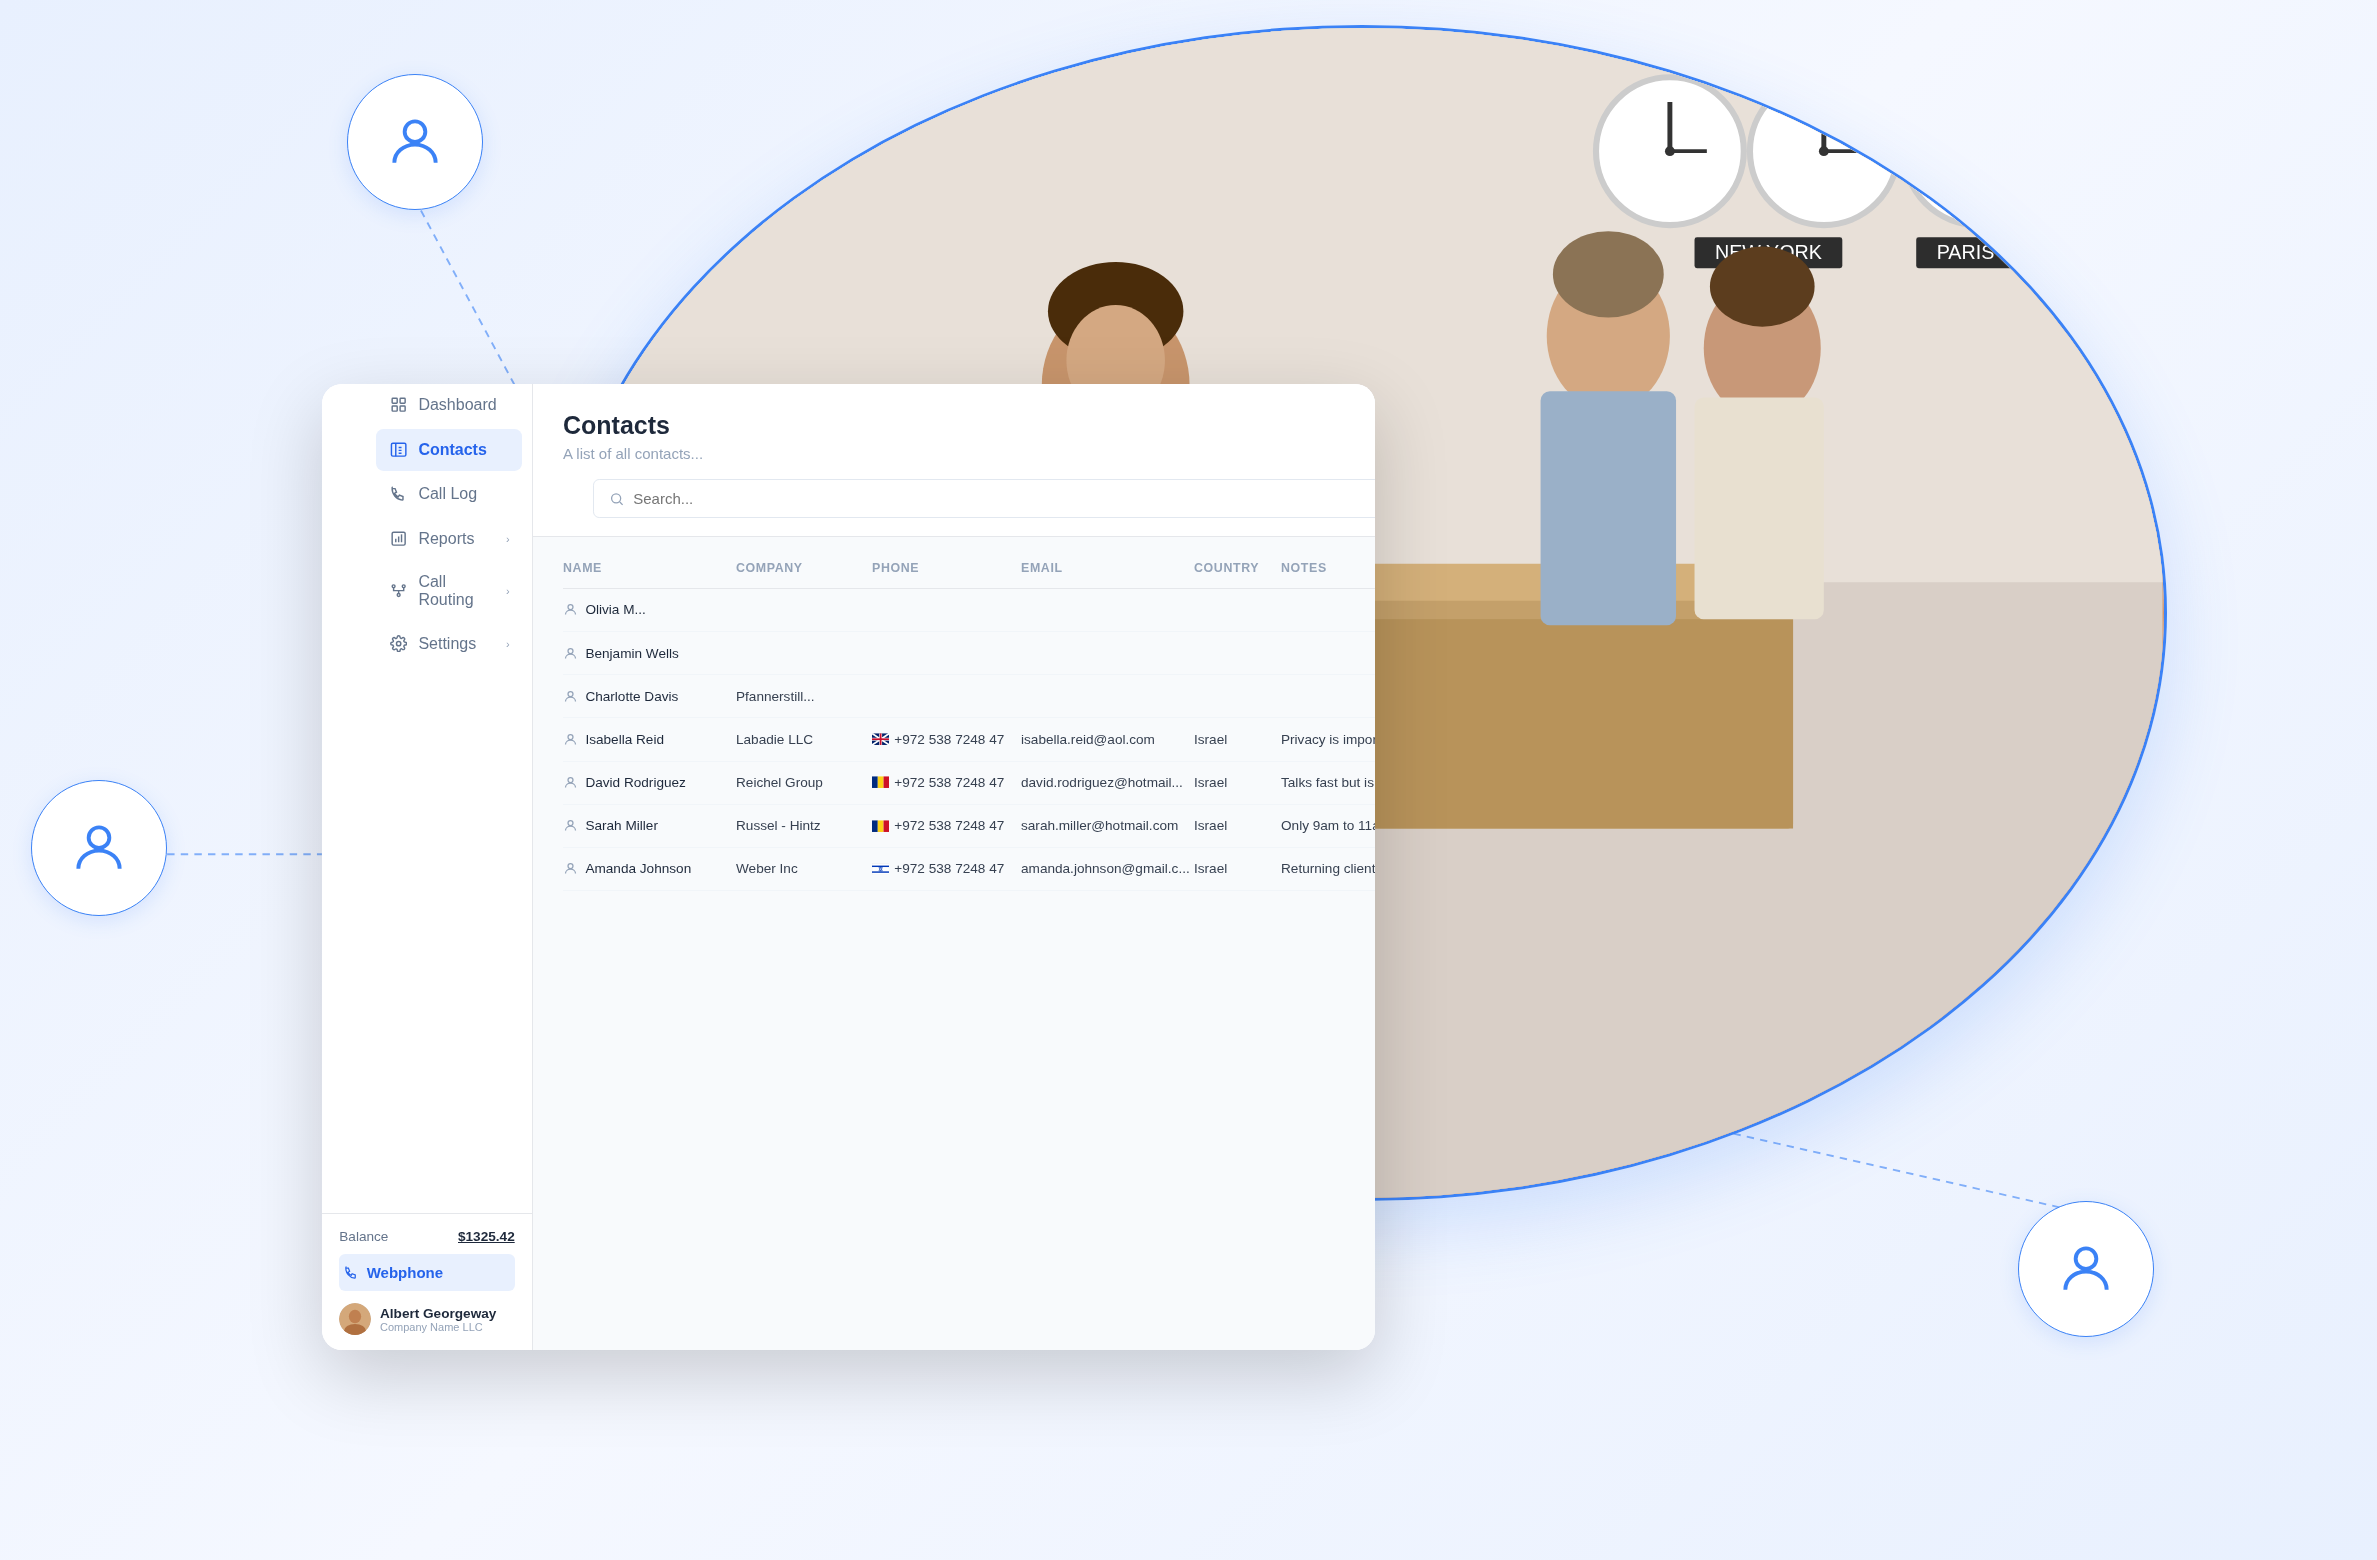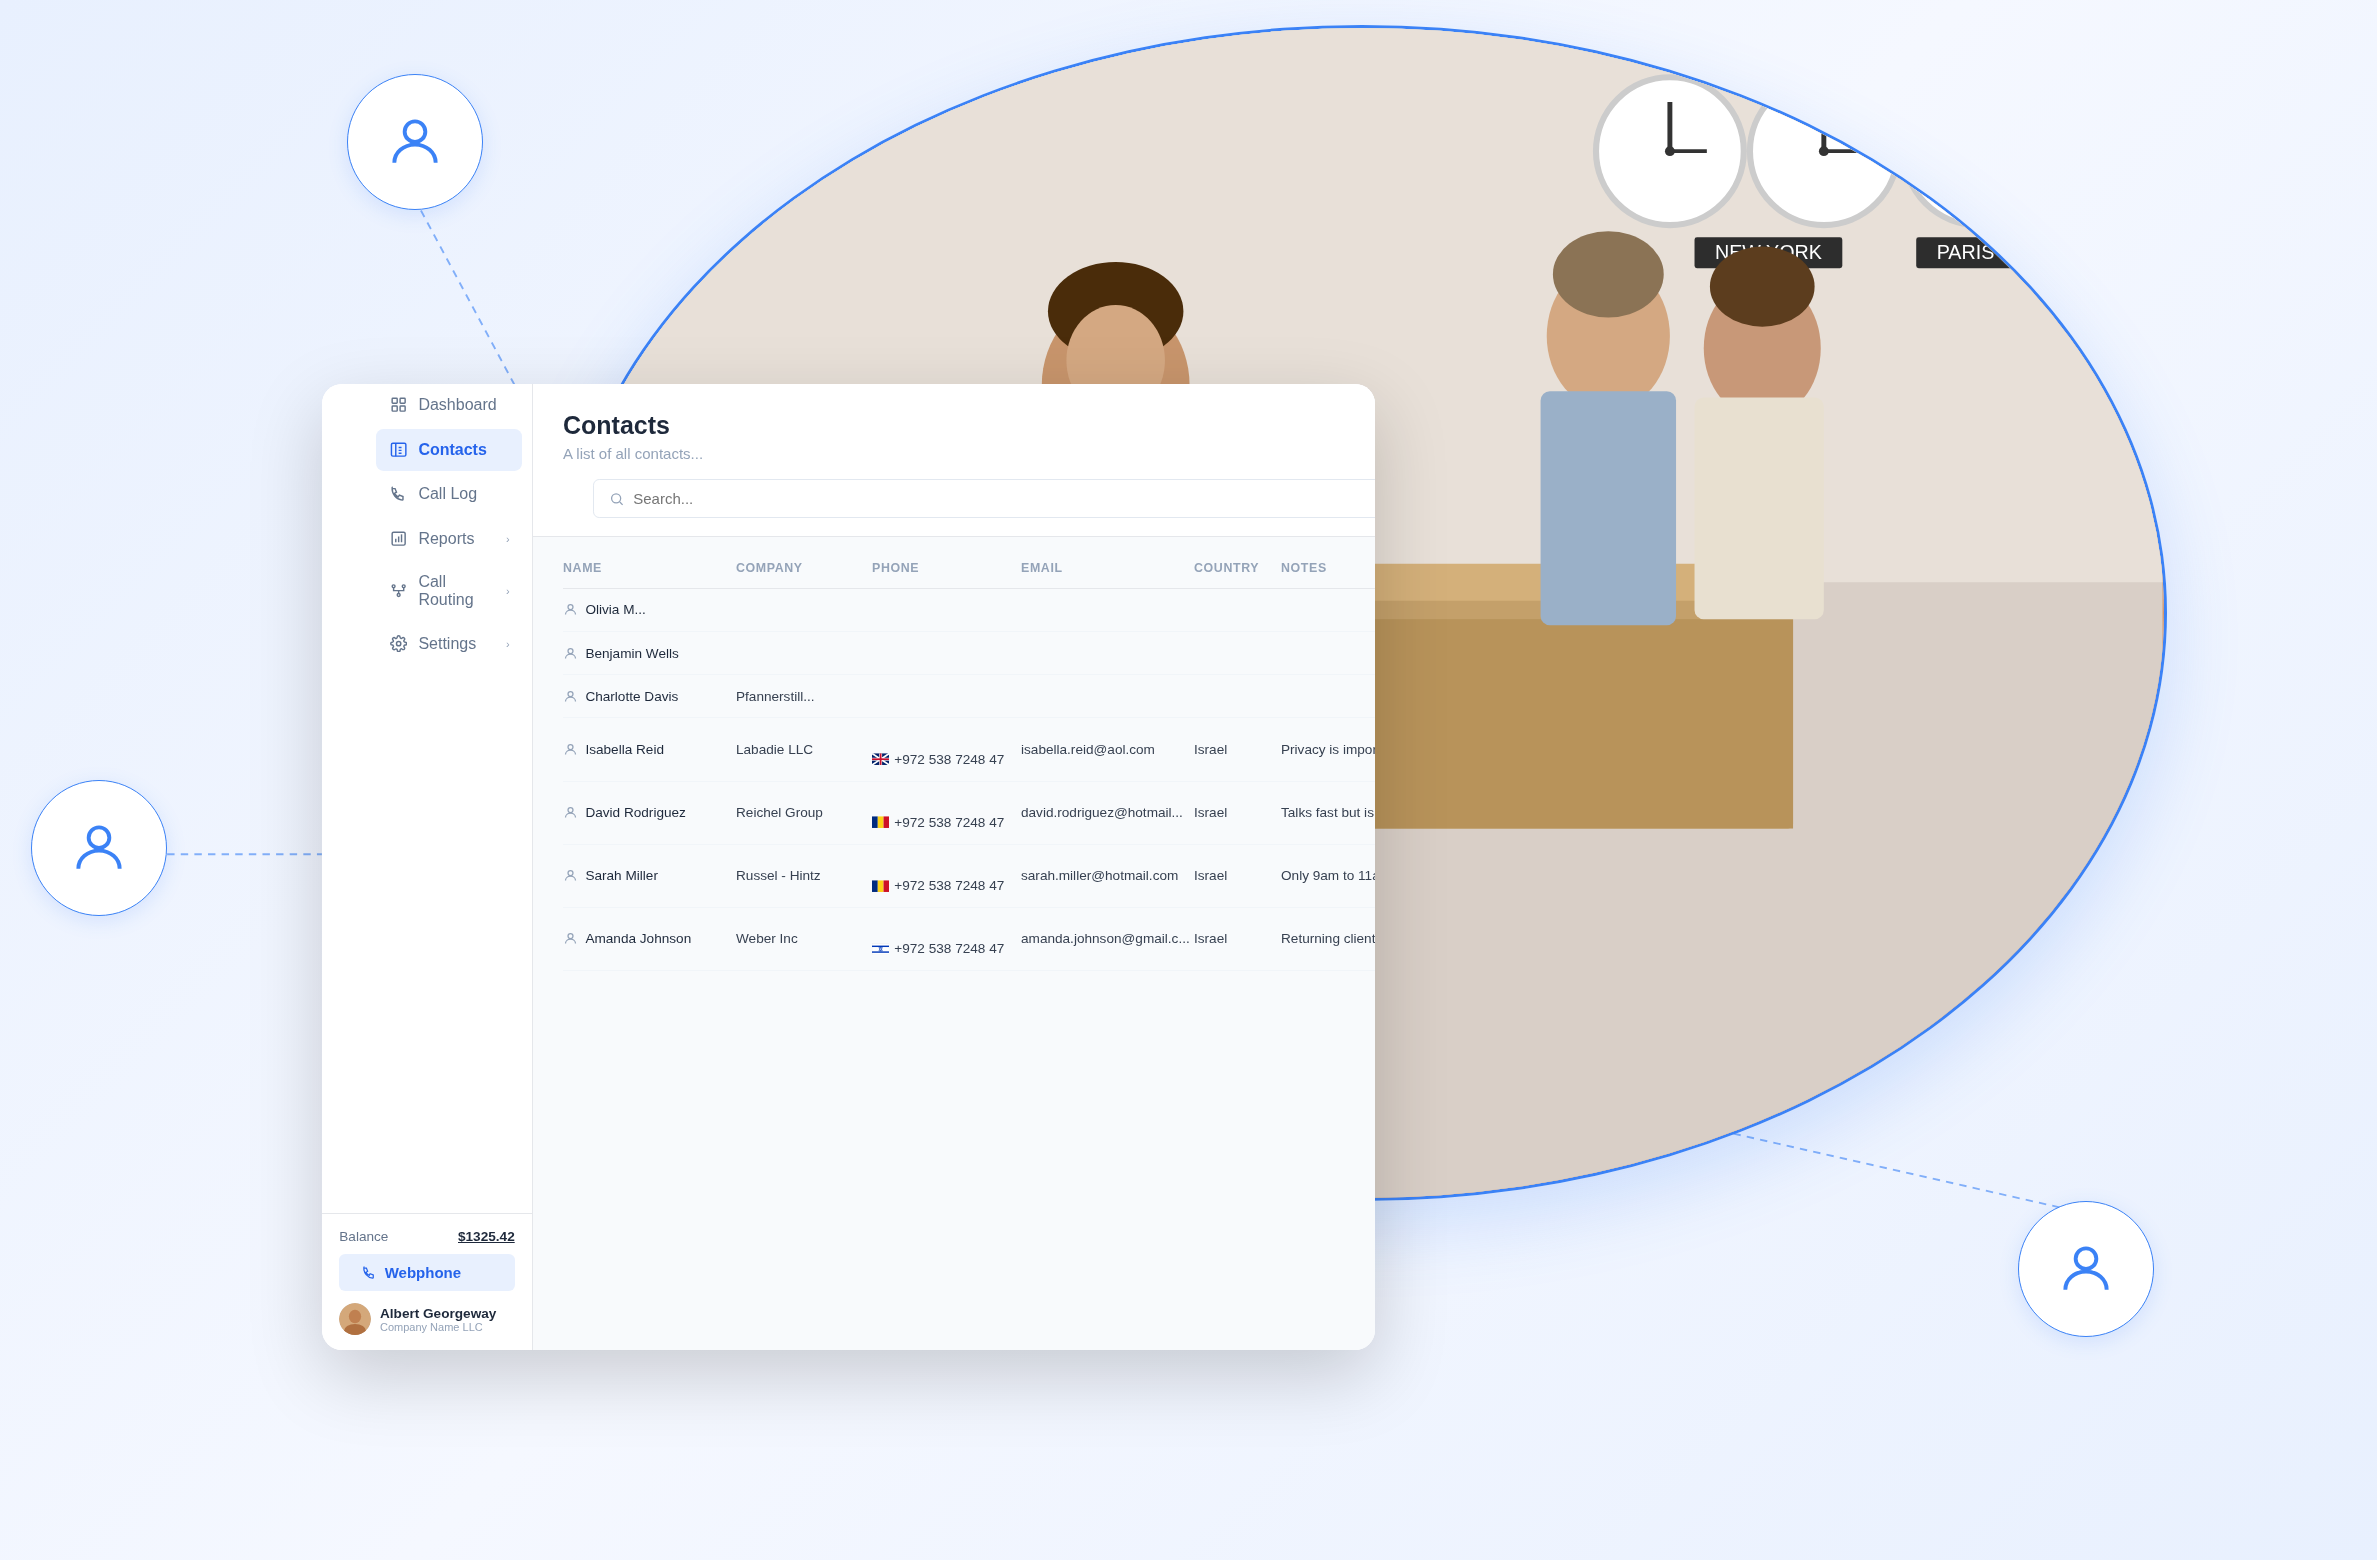--- a/index.html
+++ b/index.html
@@ -152,21 +152,21 @@
     }
     .balance-amount { font-weight: 600; color: #1e293b; text-decoration: underline; }
 
     .webphone-btn {
       display: flex;
       align-items: center;
       gap: 7.4px;
       background: #e8f0fe;
       border: none;
       border-radius: 6.2px;
-      padding: 10px 23px;
+      padding: 10px 5px;
       font-size: 15px;
       color: #2563eb;
       font-weight: 600;
       cursor: pointer;
       width: 100%;
       margin-bottom: 12.4px;
       margin-top: 6px;
     }
 
     .user-row {
@@ -269,21 +269,20 @@
     .contact-name svg {
       width: 15px;
       height: 15px;
       color: #94a3b8;
     }
 
     .phone-cell {
       display: flex;
       align-items: center;
       gap: 5px;
-      margin-top: 20px;
     }
 
     
     .photo-overlay {
       position: absolute;
       top: 25px;
       left: 557px;
       width: 1610px;
       height: 1176px;
       border-radius: 50%;

